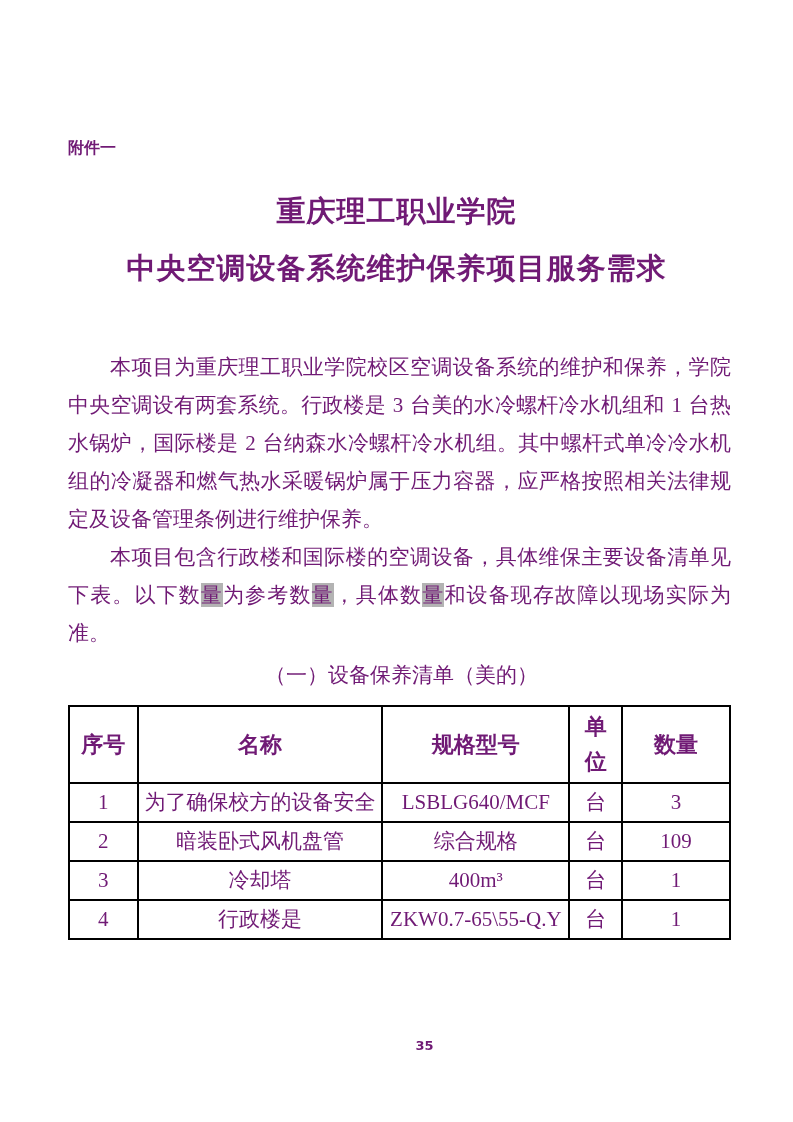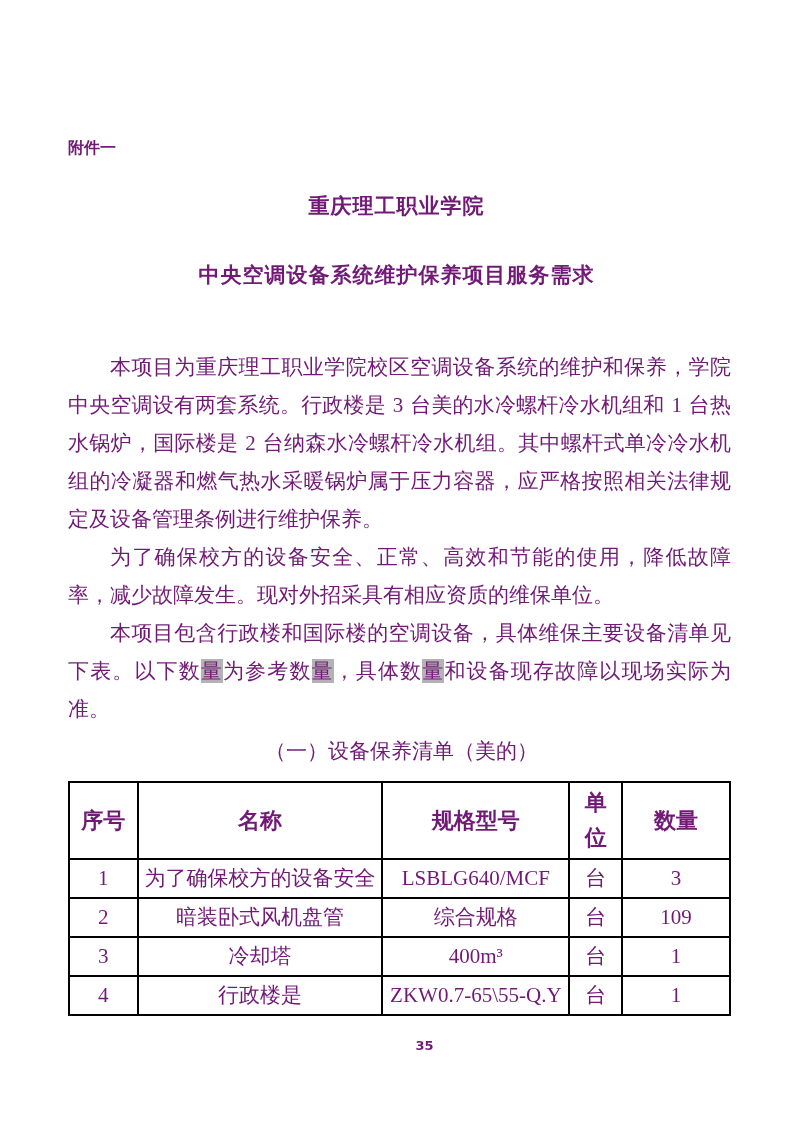--- a/index.html
+++ b/index.html
@@ -17,26 +17,26 @@
     left: 68px;
     top: 138px;
     font-size: 16px;
     font-weight: bold;
   }
   .doc-title {
     position: absolute;
     left: 0;
     width: 100%;
     text-align: center;
-    font-size: 21px;
+    font-size: 29px;
     font-weight: bold;
     letter-spacing: 1px;
   }
   .doc-title.line1 { top: 192px; }
-  .doc-title.line2 { top: 261px; }
+  .doc-title.line2 { top: 249px; }
   .content {
     position: absolute;
     left: 68px;
     top: 348px;
     width: 663px;
     font-size: 21px;
     line-height: 38px;
     text-align: justify;
   }
   .section-heading {
@@ -111,21 +111,20 @@
 
   <div class="doc-title line1">重庆理工职业学院</div>
 
   <div class="doc-title line2">中央空调设备系统维护保养项目服务需求</div>
 
   <div class="content">
 
 
     <div>
         <p class="para"><span>本项目为重庆理工职业学院校区空调设备系统的维护和保养，学院中央空调设有两套系统。行政楼是 </span><span class="serif">3</span><span> 台美的水冷螺杆冷水机组和 </span><span class="serif">1</span><span> 台热水锅炉，国际楼是 </span><span class="serif">2</span><span> 台纳森水冷螺杆冷水机组。其中螺杆式单冷冷水机组的冷凝器和燃气热水采暖锅炉属于压力容器，应严格按照相关法律规定及设备管理条例进行维护保养。</span></p>
-        <p class="para"><span>为了确保校方的设备安全、正常、高效和节能的使用，降低故障率，减少故障发生。现对外招采具有相应资质的维保单位。</span></p>
         <p class="para"><span>本项目包含行政楼和国际楼的空调设备，具体维保主要设备清单见下表。以下数</span><span class="hl" style="background: rgb(179, 179, 179);">量</span><span>为参考数</span><span class="hl" style="background: rgb(179, 179, 179);">量</span><span>，具体数</span><span class="hl" style="background: rgb(179, 179, 179);">量</span><span>和设备现存故障以现场实际为准。</span></p>
       </div>
 
     <p class="list-heading">（一）设备保养清单（美的）</p>
 
     <table class="equipment">
       <colgroup>
           <col style="width: 10.4%;">
           <col style="width: 37%;">
           <col style="width: 28.3%;">

